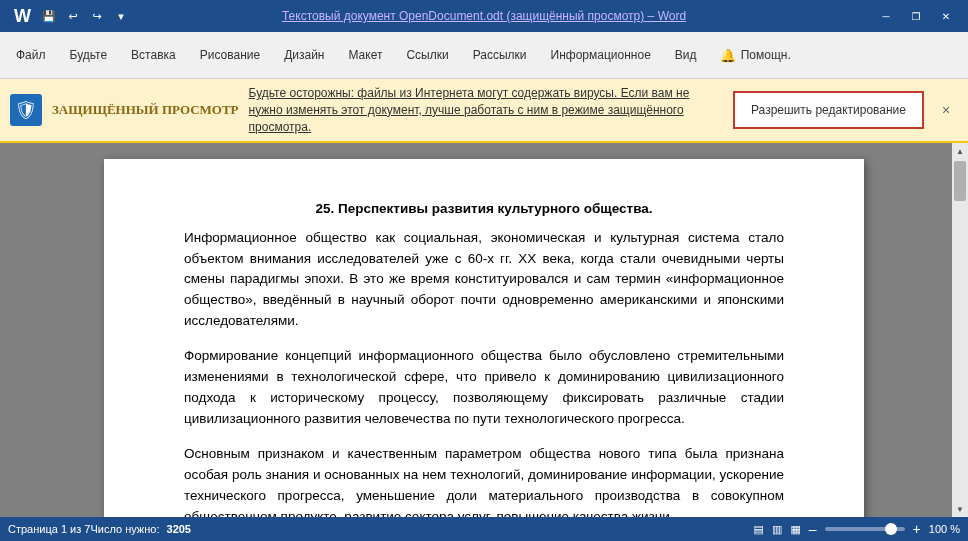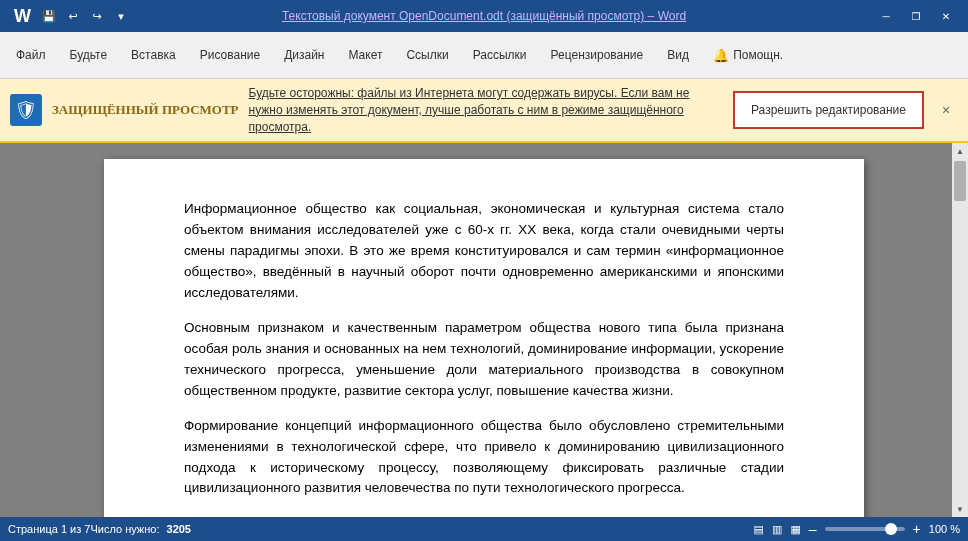--- a/index.html
+++ b/index.html
@@ -282,21 +282,21 @@
   <div class="ribbon">
     <div class="ribbon-tabs">
       <div class="ribbon-tab">Файл</div>
       <div class="ribbon-tab">Будьте</div>
       <div class="ribbon-tab">Вставка</div>
       <div class="ribbon-tab">Рисование</div>
       <div class="ribbon-tab">Дизайн</div>
       <div class="ribbon-tab">Макет</div>
       <div class="ribbon-tab">Ссылки</div>
       <div class="ribbon-tab">Рассылки</div>
-      <div class="ribbon-tab">Рецензирование</div>
+      <div class="ribbon-tab">Информационное</div>
       <div class="ribbon-tab">Вид</div>
       <div class="ribbon-tab" style="display:flex;align-items:center;gap:4px;">
         <span style="font-size:13px;">🔔</span>
         <span>Помощн.</span>
       </div>
     </div>
   </div>
 
   <div class="protected-bar">
     <div class="protected-icon">
@@ -304,23 +304,26 @@
     </div>
     <span class="protected-label">ЗАЩИЩЁННЫЙ ПРОСМОТР</span>
     <span class="protected-text">Будьте осторожны: файлы из Интернета могут содержать вирусы. Если вам не нужно изменять этот документ, лучше работать с ним в режиме защищённого просмотра.</span>
     <button class="allow-edit-btn">Разрешить редактирование</button>
     <span class="close-bar-btn">×</span>
   </div>
 
   <div class="content-area">
     <div class="doc-scroll-area">
       <div class="page">
+        <p class="doc-heading">
+          <span style="font-weight:bold;">25. Перспективы развития культурного общества.</span>
+        </p>
         <p class="doc-paragraph">Информационное общество как социальная, экономическая и культурная система стало объектом внимания исследователей уже с 60-х гг. XX века, когда стали очевидными черты смены парадигмы эпохи. В это же время конституировался и сам термин «информационное общество», введённый в научный оборот почти одновременно американскими и японскими исследователями.</p>
+        <p class="doc-paragraph">Формирование концепций информационного общества было обусловлено стремительными изменениями в технологической сфере, что привело к доминированию цивилизационного подхода к историческому процессу, позволяющему фиксировать различные стадии цивилизационного развития человечества по пути технологического прогресса.</p>
         <p class="doc-paragraph">Основным признаком и качественным параметром общества нового типа была признана особая роль знания и основанных на нем технологий, доминирование информации, ускорение технического прогресса, уменьшение доли материального производства в совокупном общественном продукте, развитие сектора услуг, повышение качества жизни.</p>
-        <p class="doc-paragraph">Формирование концепций информационного общества было обусловлено стремительными изменениями в технологической сфере, что привело к доминированию цивилизационного подхода к историческому процессу, позволяющему фиксировать различные стадии цивилизационного развития человечества по пути технологического прогресса.</p>
       </div>
     </div>
 
     <div class="scrollbar-right">
       <span class="scroll-arrow">▲</span>
       <div class="scroll-thumb"></div>
       <span class="scroll-arrow" style="position:absolute;bottom:0;">▼</span>
     </div>
   </div>
 

